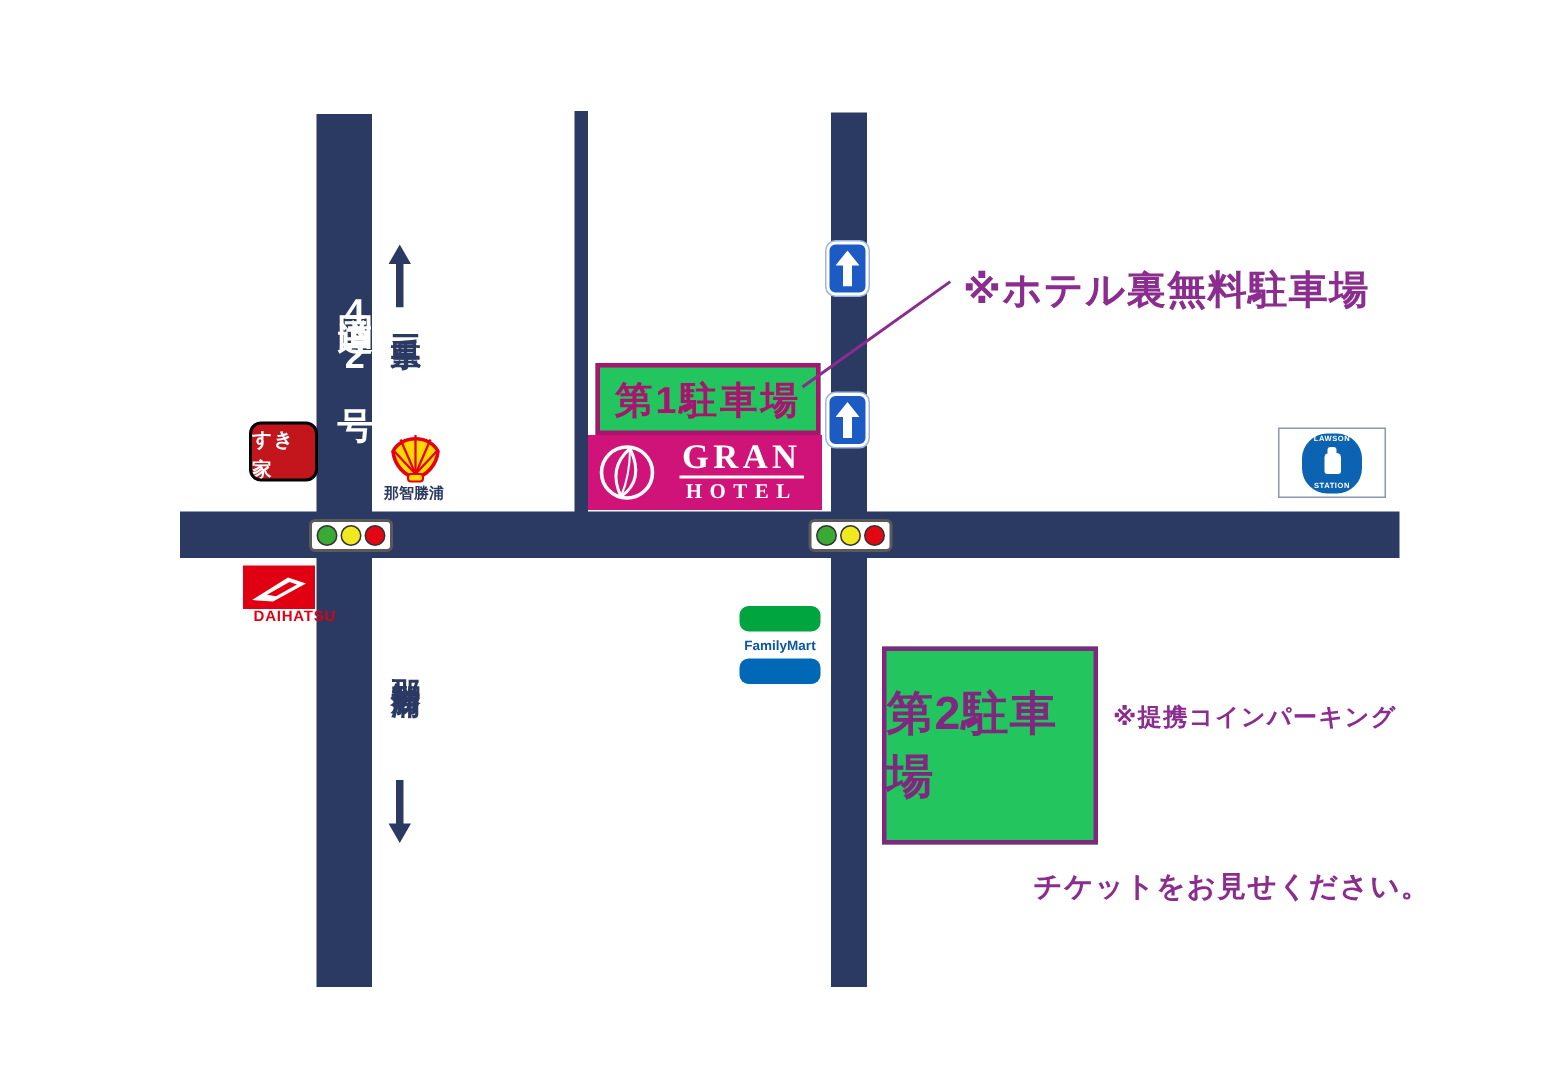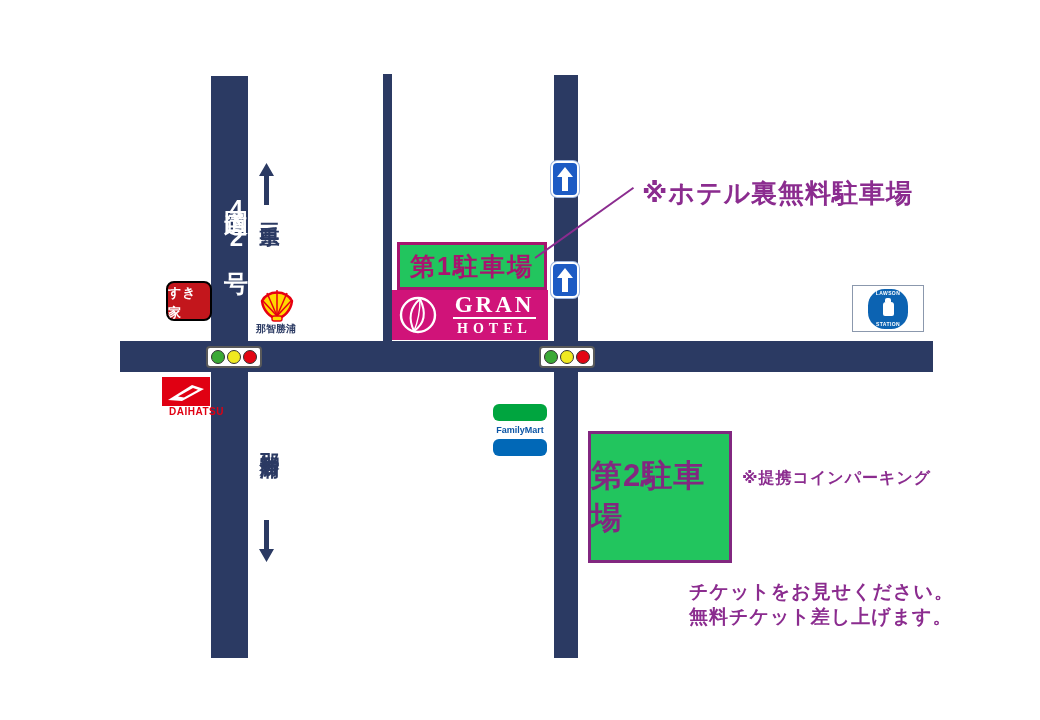--- a/index.html
+++ b/index.html
@@ -224,16 +224,15 @@
     <div class="fm-name">FamilyMart</div>
     <div class="fm-bar fm-blue"></div>
   </div>
 
   <div class="abs pbox parking2-box">
     <span>第2駐車場</span>
   </div>
   <div class="abs note parking2-note">※提携コインパーキング</div>
   <div class="abs note ticket-note">
     <div>チケットをお見せください。</div>
-    <div>無料チケット差し上げます。</div>
   </div>
 
 </div>
 
 </body></html>

